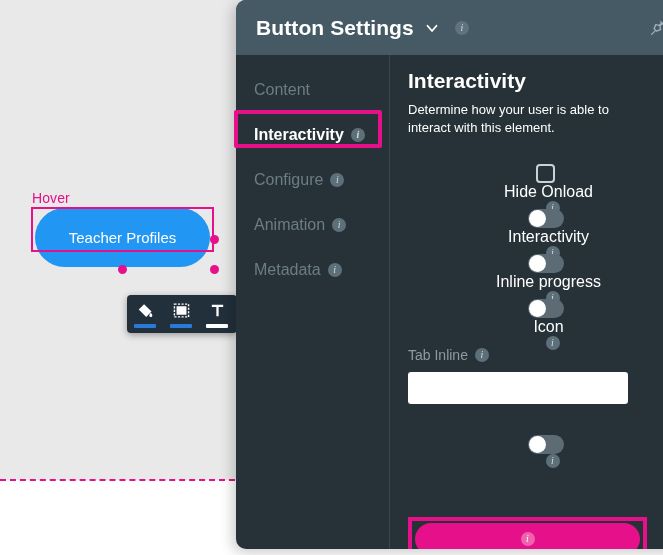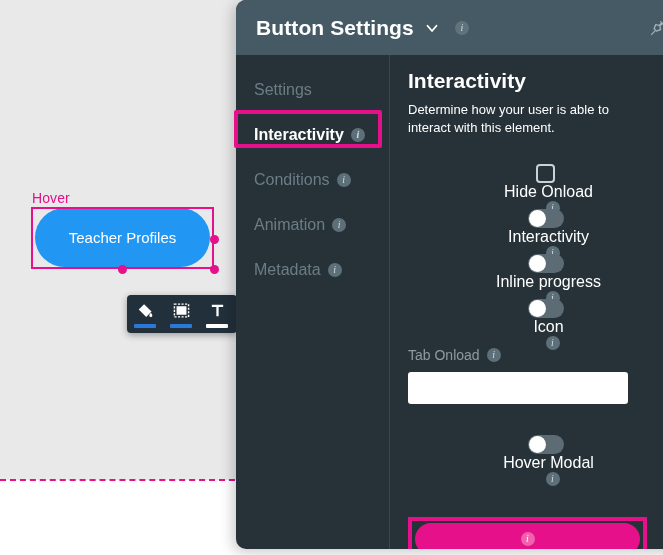--- a/index.html
+++ b/index.html
@@ -36,21 +36,21 @@
     height: 0;
     border-top: 2px dashed #e5108a;
   }
 
   
   #widget-wrap {
     position: absolute;
     left: 31px;
     top: 207px;
     width: 183px;
-    height: 62px;
+    height: 45px;
   }
   #widget-label {
     position: absolute;
     left: 32px;
     top: 190px;
     font-size: 14px;
     color: #e5108a;
     letter-spacing: .1px;
   }
   #widget-selbox {
@@ -458,28 +458,28 @@
           <line x1="5" y1="5" x2="19" y2="19"></line>
           <line x1="19" y1="5" x2="5" y2="19"></line>
         </svg>
     </span>
   </div>
 
   <div id="panel-body">
 
     <div id="panel-sidebar">
       <div class="nav-item">
-        <span>Settings</span>
+        <span>Content</span>
       </div>
       <div class="nav-item active">
         <span>Interactivity</span>
         <span class="info-badge">i</span>
       </div>
       <div class="nav-item">
-        <span>Conditions</span>
+        <span>Configure</span>
         <span class="info-badge">i</span>
       </div>
       <div class="nav-item">
         <span>Animation</span>
         <span class="info-badge">i</span>
       </div>
       <div class="nav-item">
         <span>Metadata</span>
         <span class="info-badge">i</span>
       </div>
@@ -531,30 +531,29 @@
         <span class="info-badge">i</span>
         <span class="row-gear">
           <svg width="16" height="16" viewBox="0 0 24 24" fill="none" stroke="#5f717b" stroke-width="1.8">
               <circle cx="12" cy="12" r="3"></circle>
               <path d="M19.4 15a1.6 1.6 0 0 0 .3 1.8l.1.1a2 2 0 1 1-2.8 2.8l-.1-.1a1.6 1.6 0 0 0-1.8-.3 1.6 1.6 0 0 0-1 1.5V21a2 2 0 1 1-4 0v-.1A1.6 1.6 0 0 0 9 19.4a1.6 1.6 0 0 0-1.8.3l-.1.1a2 2 0 1 1-2.8-2.8l.1-.1a1.6 1.6 0 0 0 .3-1.8 1.6 1.6 0 0 0-1.5-1H3a2 2 0 1 1 0-4h.1A1.6 1.6 0 0 0 4.6 9a1.6 1.6 0 0 0-.3-1.8l-.1-.1a2 2 0 1 1 2.8-2.8l.1.1a1.6 1.6 0 0 0 1.8.3H9a1.6 1.6 0 0 0 1-1.5V3a2 2 0 1 1 4 0v.1a1.6 1.6 0 0 0 1 1.5 1.6 1.6 0 0 0 1.8-.3l.1-.1a2 2 0 1 1 2.8 2.8l-.1.1a1.6 1.6 0 0 0-.3 1.8V9a1.6 1.6 0 0 0 1.5 1H21a2 2 0 1 1 0 4h-.1a1.6 1.6 0 0 0-1.5 1z"></path>
             </svg>
         </span>
       </div>
 
       <div id="taborder-label-row">
-        <span id="taborder-label">Tab Onload</span>
+        <span id="taborder-label">Tab Inline</span>
         <span class="info-badge">i</span>
       </div>
       <input id="taborder-input" type="text" value="" style="">
 
       <div class="row" id="hover-modal-row">
         <span class="toggle">
             <span class="knob"></span>
           </span>
-        <span class="row-label">Hover Modal</span>
         <span class="info-badge">i</span>
         <span class="row-gear">
           <svg width="16" height="16" viewBox="0 0 24 24" fill="none" stroke="#5f717b" stroke-width="1.8">
               <circle cx="12" cy="12" r="3"></circle>
               <path d="M19.4 15a1.6 1.6 0 0 0 .3 1.8l.1.1a2 2 0 1 1-2.8 2.8l-.1-.1a1.6 1.6 0 0 0-1.8-.3 1.6 1.6 0 0 0-1 1.5V21a2 2 0 1 1-4 0v-.1A1.6 1.6 0 0 0 9 19.4a1.6 1.6 0 0 0-1.8.3l-.1.1a2 2 0 1 1-2.8-2.8l.1-.1a1.6 1.6 0 0 0 .3-1.8 1.6 1.6 0 0 0-1.5-1H3a2 2 0 1 1 0-4h.1A1.6 1.6 0 0 0 4.6 9a1.6 1.6 0 0 0-.3-1.8l-.1-.1a2 2 0 1 1 2.8-2.8l.1.1a1.6 1.6 0 0 0 1.8.3H9a1.6 1.6 0 0 0 1-1.5V3a2 2 0 1 1 4 0v.1a1.6 1.6 0 0 0 1 1.5 1.6 1.6 0 0 0 1.8-.3l.1-.1a2 2 0 1 1 2.8 2.8l-.1.1a1.6 1.6 0 0 0-.3 1.8V9a1.6 1.6 0 0 0 1.5 1H21a2 2 0 1 1 0 4h-.1a1.6 1.6 0 0 0-1.5 1z"></path>
             </svg>
         </span>
       </div>
 
       <div id="configure-wrap">

